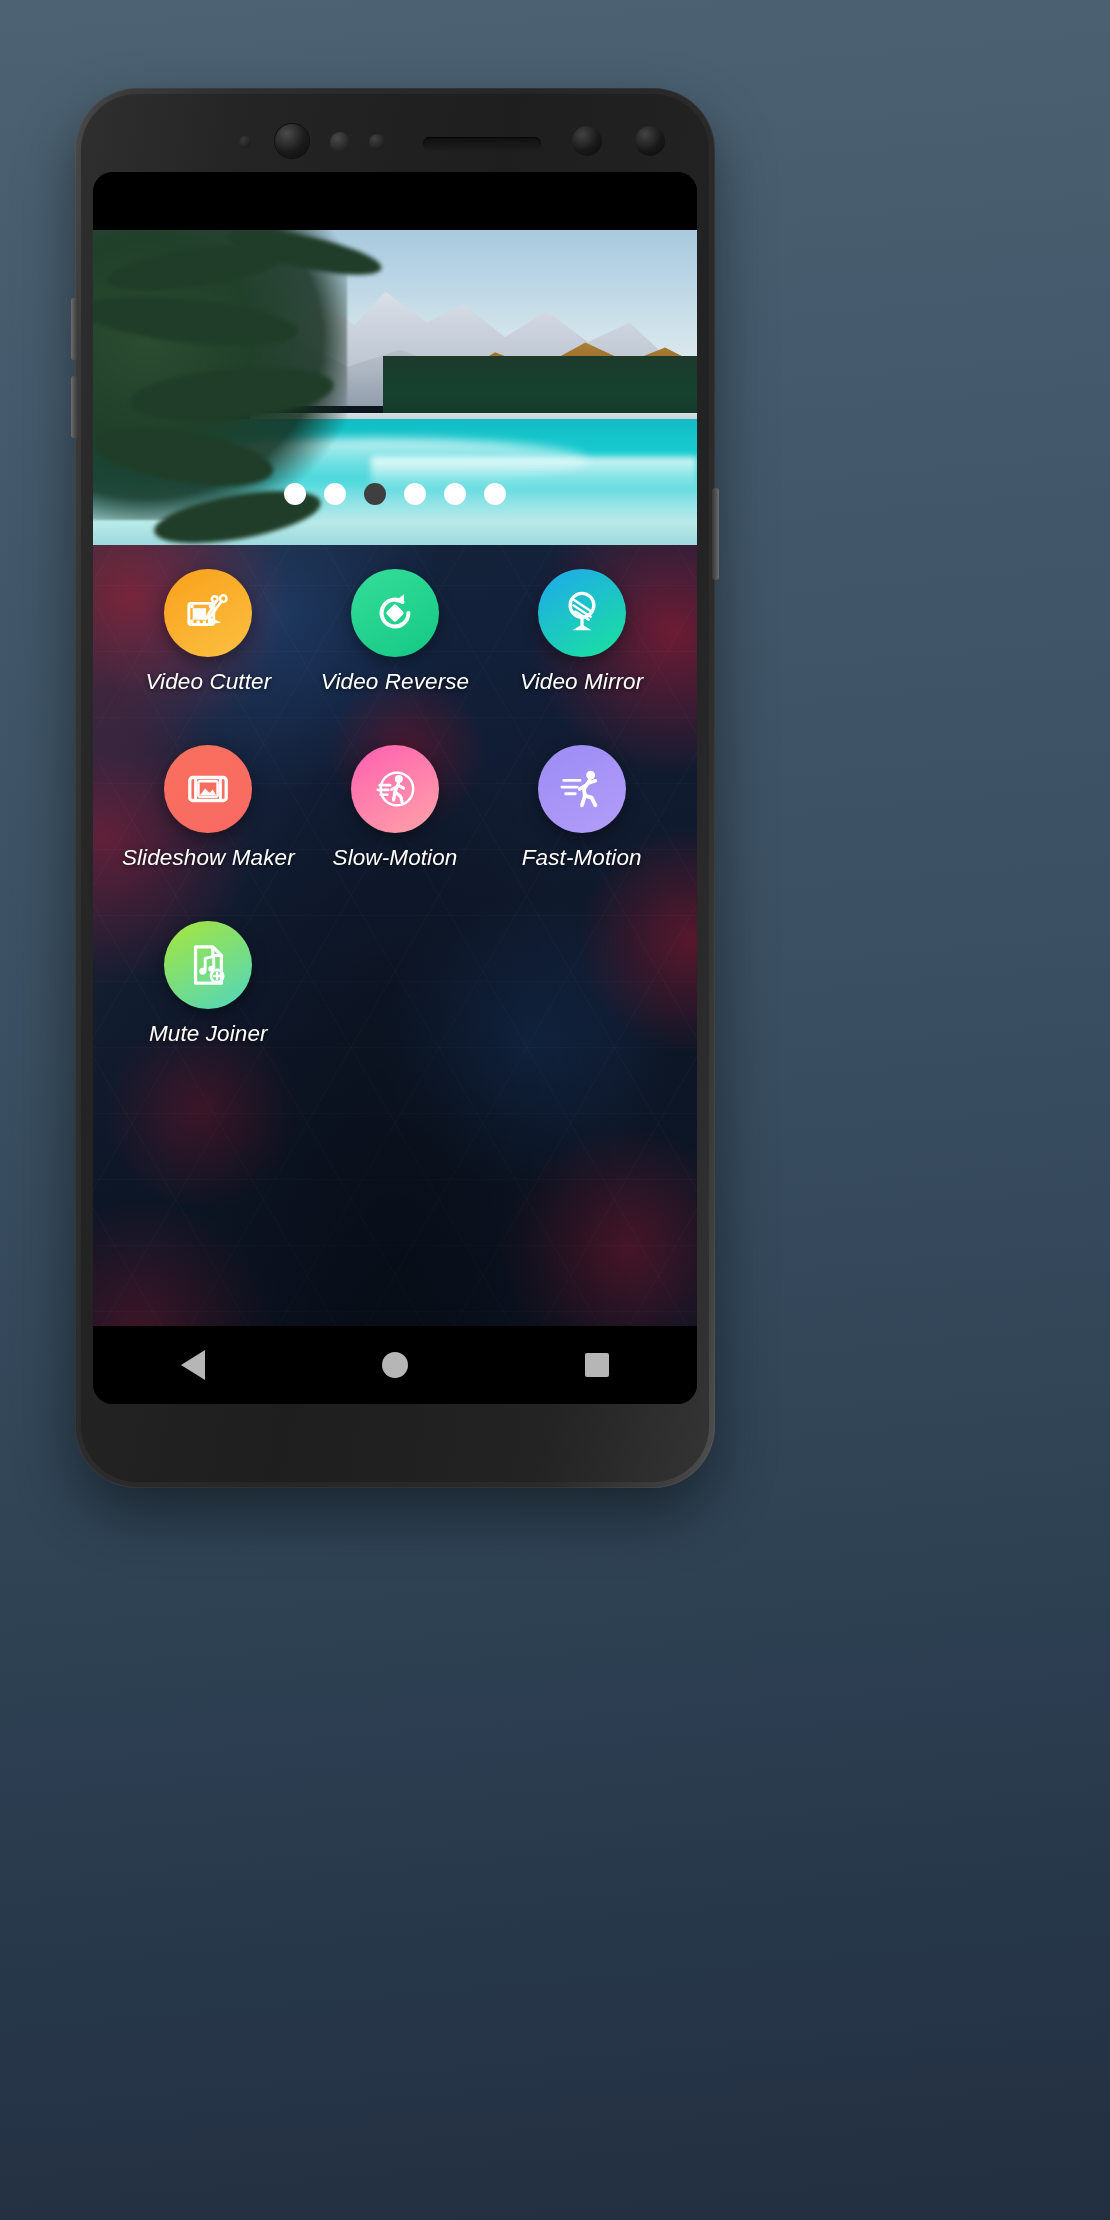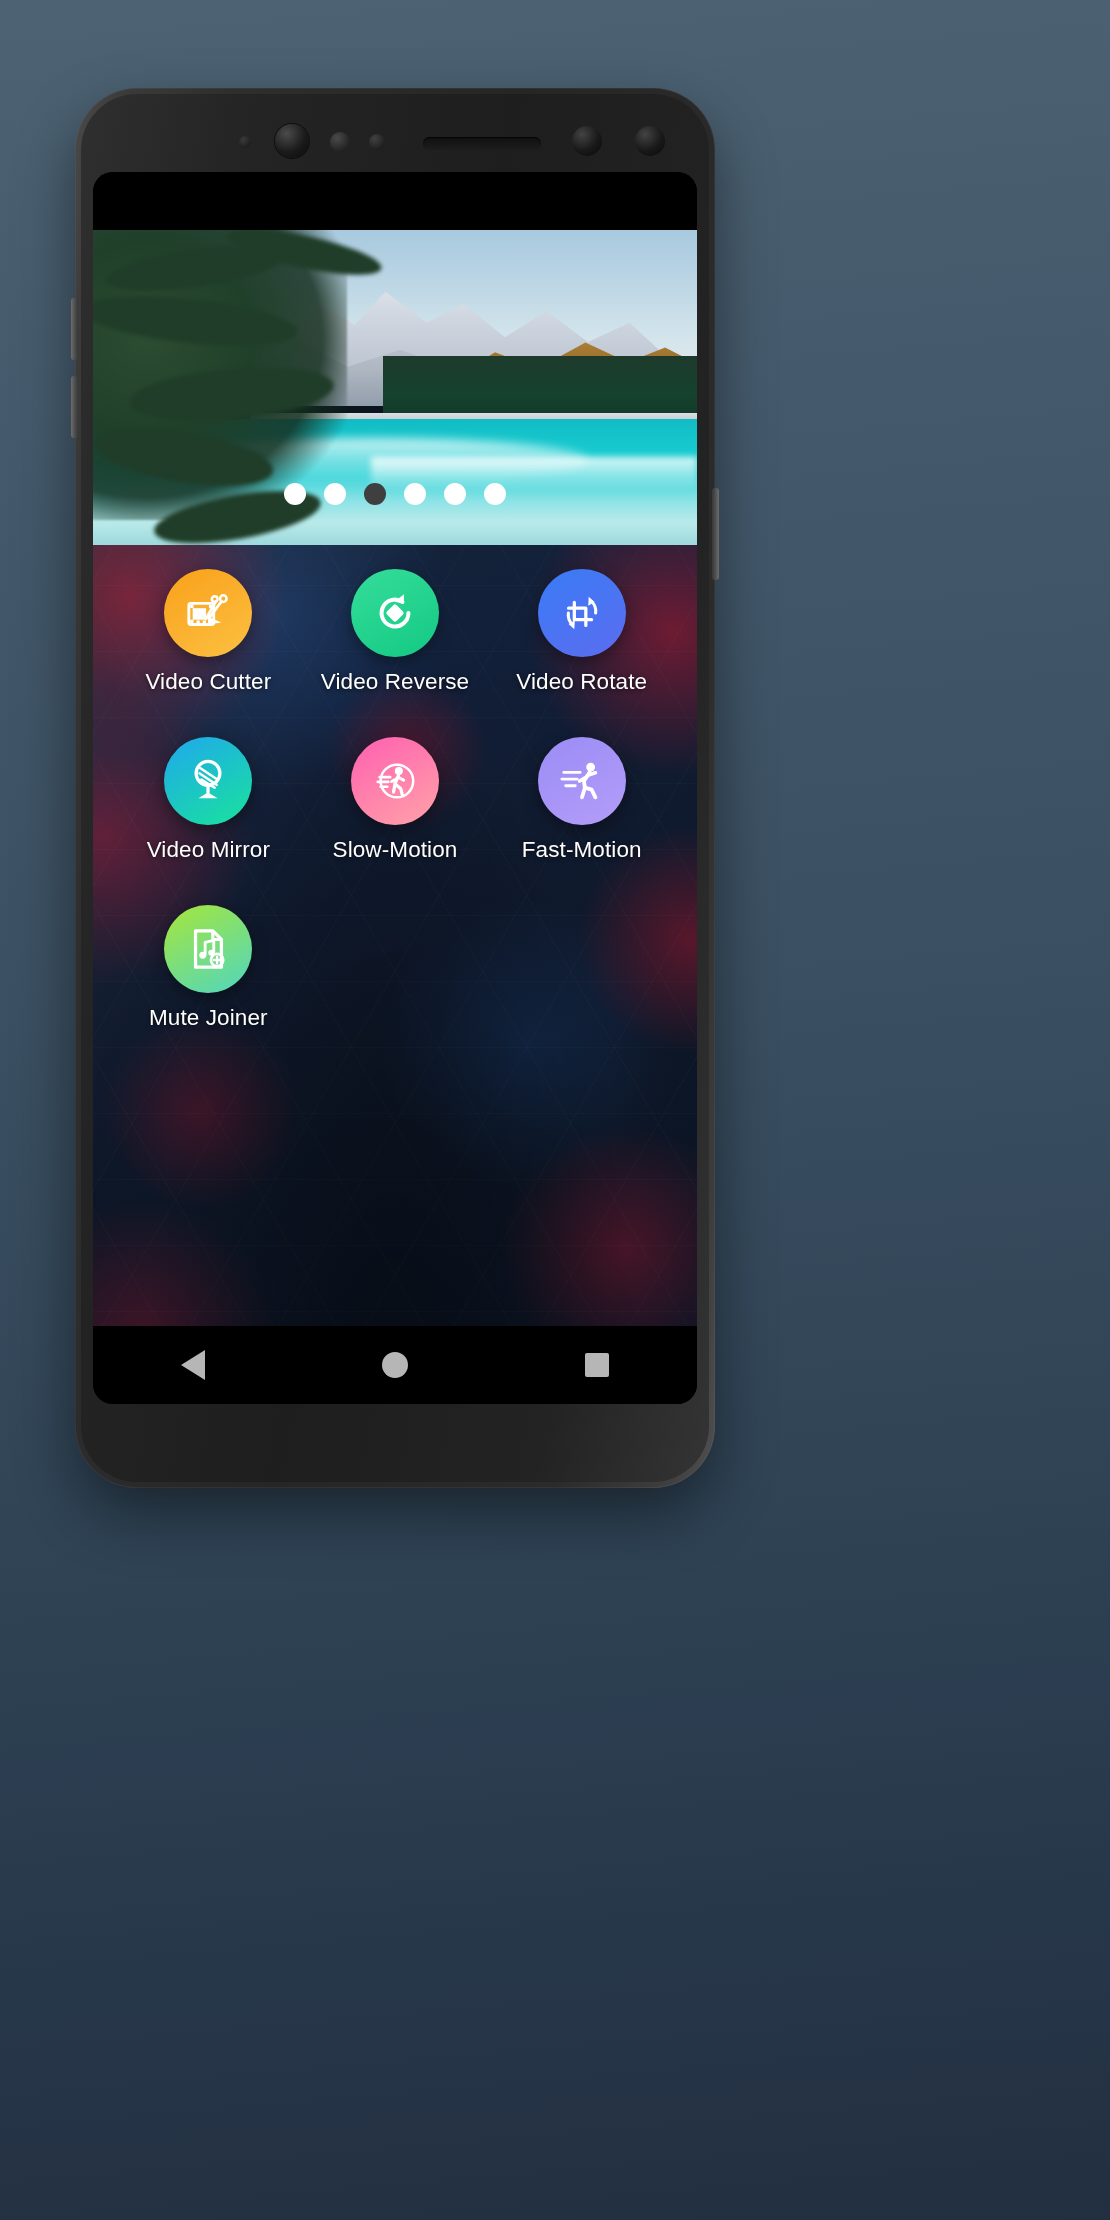--- a/index.html
+++ b/index.html
@@ -116,21 +116,21 @@
       repeating-linear-gradient(-60deg, rgba(255,255,255,.045) 0 1px, transparent 1px 76px),
       repeating-linear-gradient(0deg, rgba(255,255,255,.04) 0 1px, transparent 1px 66px);
   }
   #hex-sheen{ position:absolute; inset:0;
     background:
       linear-gradient(118deg, rgba(255,255,255,.05) 0%, rgba(255,255,255,0) 34%),
       radial-gradient(ellipse at 50% 110%, rgba(0,0,0,.45), rgba(0,0,0,0) 60%); }
 
   
   #app-grid{ position:absolute; left:0; top:2px; width:100%;
-    display:grid; grid-template-columns:repeat(3,1fr); row-gap:10px; padding:22px 22px 0; }
+    display:grid; grid-template-columns:repeat(3,1fr); row-gap:18px; padding:22px 22px 0;font-style:italic; }
   .app-tile{ display:flex; flex-direction:column; align-items:center; height:158px; cursor:pointer; }
   .app-icon{ width:88px; height:88px; border-radius:50%;
     display:flex; align-items:center; justify-content:center;
     box-shadow:0 5px 16px rgba(0,0,0,.38); }
   .app-icon svg{ width:46px; height:46px; display:block; }
   .app-label{ margin-top:12px; color:#fff; font-size:22.5px; letter-spacing:.1px;
     text-shadow:0 1px 4px rgba(0,0,0,.65); white-space:nowrap; }
 
   
   #android-nav-bar{ position:absolute; left:0; bottom:0; width:100%; height:78px; background:#000;
@@ -221,42 +221,40 @@
             <div class="app-icon" style="background: linear-gradient(150deg, rgb(53, 221, 154), rgb(19, 201, 131));">
               <svg viewBox="0 0 48 48" fill="none">
                 <path d="M38 24a14 14 0 1 1-6.2-11.6" stroke="#fff" stroke-width="4.2" stroke-linecap="round"></path>
                 <path d="M33.5 4.5 L33 14.5 L23.5 12" fill="#fff"></path>
                 <rect x="17" y="17" width="14" height="14" rx="2.2" fill="#fff" transform="rotate(45 24 24)"></rect>
               </svg>
             </div>
             <div class="app-label">Video Reverse</div>
           </div>
           <div class="app-tile">
-            <div class="app-icon" style="background: linear-gradient(150deg, rgb(58, 123, 245), rgb(91, 109, 240));">
-              <svg viewBox="0 0 48 48" fill="none">
-                <path d="M16 13 V31 H34" stroke="#fff" stroke-width="3.4" stroke-linecap="round" stroke-linejoin="round"></path>
-                <path d="M10 19 H28 V37" stroke="#fff" stroke-width="3.4" stroke-linecap="round" stroke-linejoin="round"></path>
-                <path d="M34 12a14 14 0 0 1 4.2 12" stroke="#fff" stroke-width="3.2" stroke-linecap="round"></path>
-                <path d="M14 36a14 14 0 0 1-4.2-12" stroke="#fff" stroke-width="3.2" stroke-linecap="round"></path>
-                <path d="M31 7 L37 12.5 L30.5 16.5 Z" fill="#fff"></path>
-                <path d="M16 41 L10 35.5 L16.5 31.5 Z" fill="#fff"></path>
-              </svg>
-            </div>
-            <div class="app-label">Video Rotate</div>
-          </div>
-          <div class="app-tile">
             <div class="app-icon" style="background: linear-gradient(150deg, rgb(31, 168, 238), rgb(25, 227, 155));">
               <svg viewBox="0 0 48 48" fill="none">
                 <circle cx="24" cy="16" r="12.4" stroke="#fff" stroke-width="3.4"></circle>
                 <path d="M15 10 L33 22 M15 16 L33 28 M17 22.5 L31 31" stroke="#fff" stroke-width="2.6" stroke-linecap="round"></path>
                 <path d="M24 28.6 V37" stroke="#fff" stroke-width="3.4" stroke-linecap="round"></path>
                 <path d="M14 42 L34 42 L24 36 Z" fill="#fff"></path>
               </svg>
             </div>
             <div class="app-label">Video Mirror</div>
+          </div>
+          <div class="app-tile">
+            <div class="app-icon" style="background: linear-gradient(150deg, rgb(249, 112, 93), rgb(249, 106, 99));">
+              <svg viewBox="0 0 48 48" fill="none">
+                <rect x="5" y="12" width="38" height="24" rx="3" stroke="#fff" stroke-width="3.4"></rect>
+                <path d="M11 12 V36 M37 12 V36" stroke="#fff" stroke-width="3"></path>
+                <rect x="14" y="16" width="20" height="16" rx="1.6" stroke="#fff" stroke-width="2.6"></rect>
+                <path d="M15.5 30.5 L21 23.5 L25.5 28 L29 24.5 L32.5 30.5 Z" fill="#fff"></path>
+              </svg>
+            </div>
+            <div class="app-label">Slideshow Maker</div>
           </div>
           <div class="app-tile">
             <div class="app-icon" style="background: linear-gradient(150deg, rgb(255, 95, 176), rgb(255, 163, 168));">
               <svg viewBox="0 0 48 48" fill="none">
                 <circle cx="26" cy="24" r="17" stroke="#fff" stroke-width="2.6"></circle>
                 <circle cx="28" cy="13.5" r="4.2" fill="#fff"></circle>
                 <path d="M27.5 18.5 L24 27 L22.5 35.5" stroke="#fff" stroke-width="3.4" stroke-linecap="round" stroke-linejoin="round"></path>
                 <path d="M24 27 L30 32 L31.5 38" stroke="#fff" stroke-width="3.4" stroke-linecap="round" stroke-linejoin="round"></path>
                 <path d="M27 20 L33 23" stroke="#fff" stroke-width="3.2" stroke-linecap="round"></path>
                 <path d="M27 21 L20.5 24.5" stroke="#fff" stroke-width="3.2" stroke-linecap="round"></path>

